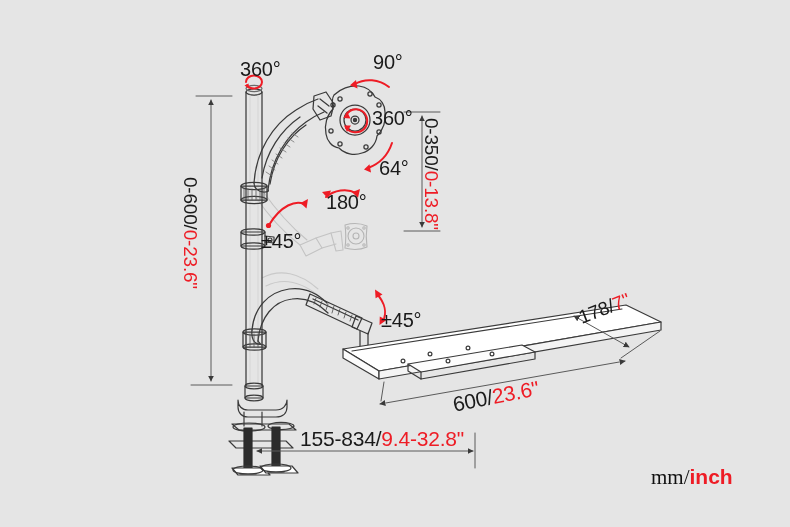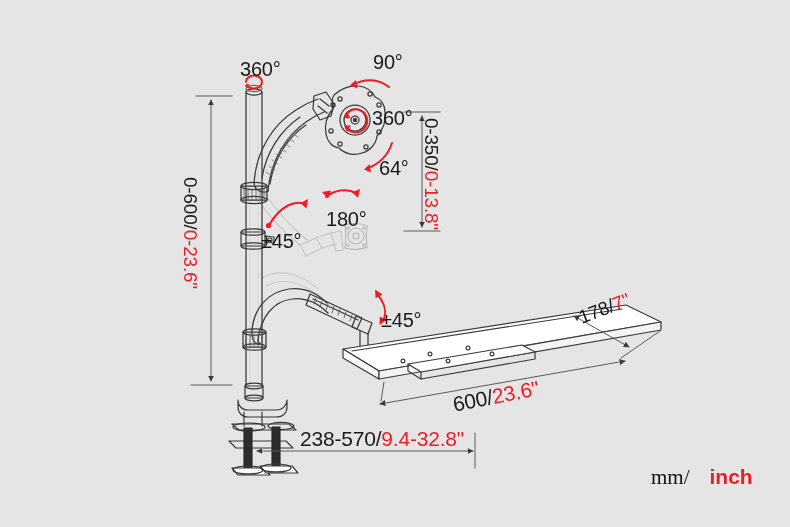--- a/index.html
+++ b/index.html
@@ -43,21 +43,20 @@
     color: #111111;
   }
   .unit .slash {
     font-family: "Liberation Serif", serif;
     color: #111111;
   }
   .unit .inch {
     font-family: "Liberation Sans", sans-serif;
     color: #ee1c25;
     font-weight: 700;
-    margin-left: 20px;
   }
 </style>
 </head>
 <body>
 
 <div id="stage">
 
   <svg class="layer" viewBox="0 0 790 527" xmlns="http://www.w3.org/2000/svg">
     <defs>
       <marker id="arrB" viewBox="0 0 10 10" refX="9" refY="5" markerWidth="6" markerHeight="6" orient="auto-start-reverse">
@@ -355,21 +354,21 @@
   </svg>
 
   <div class="lbl ang" style="left:240px; top:59px;">360°</div>
 
   <div class="lbl ang" style="left:373px; top:52px;">90°</div>
 
   <div class="lbl ang" style="left:372px; top:108px;">360°</div>
 
   <div class="lbl ang" style="left:379px; top:158px;">64°</div>
 
-  <div class="lbl ang" style="left:326px; top:209px;">180°</div>
+  <div class="lbl ang" style="left:326px; top:192px;">180°</div>
 
   <div class="lbl ang" style="left:261px; top:231px;">±45°</div>
 
   <div class="lbl ang" style="left:381px; top:310px;">±45°</div>
 
   <div class="lbl dim rot90" style="left:200px; top:177px;">
     <span>0-600/</span><span class="red">0-23.6"</span>
   </div>
 
   <div class="lbl dim rot90" style="left:441px; top:118px;">
@@ -378,20 +377,20 @@
 
   <div class="lbl dim" style="left:576px; top:309px; transform:rotate(-21deg); transform-origin:0 0;">
     <span>178/</span><span class="red">7"</span>
   </div>
 
   <div class="lbl dim" style="left:451px; top:394px; transform:rotate(-11deg); transform-origin:0 0; font-size:21px;">
     <span>600/</span><span class="red">23.6"</span>
   </div>
 
   <div class="lbl dim" style="left:300px; top:428px; font-size:21px;">
-    <span>238-570/</span><span class="red">9.4-32.8"</span>
+    <span>155-834/</span><span class="red">9.4-32.8"</span>
   </div>
 
   <div class="unit" style="left:651px; top:465px;">
     <span class="mm">mm</span><span class="slash">/</span><span class="inch">inch</span>
   </div>
 
 </div>
 
 </body></html>

